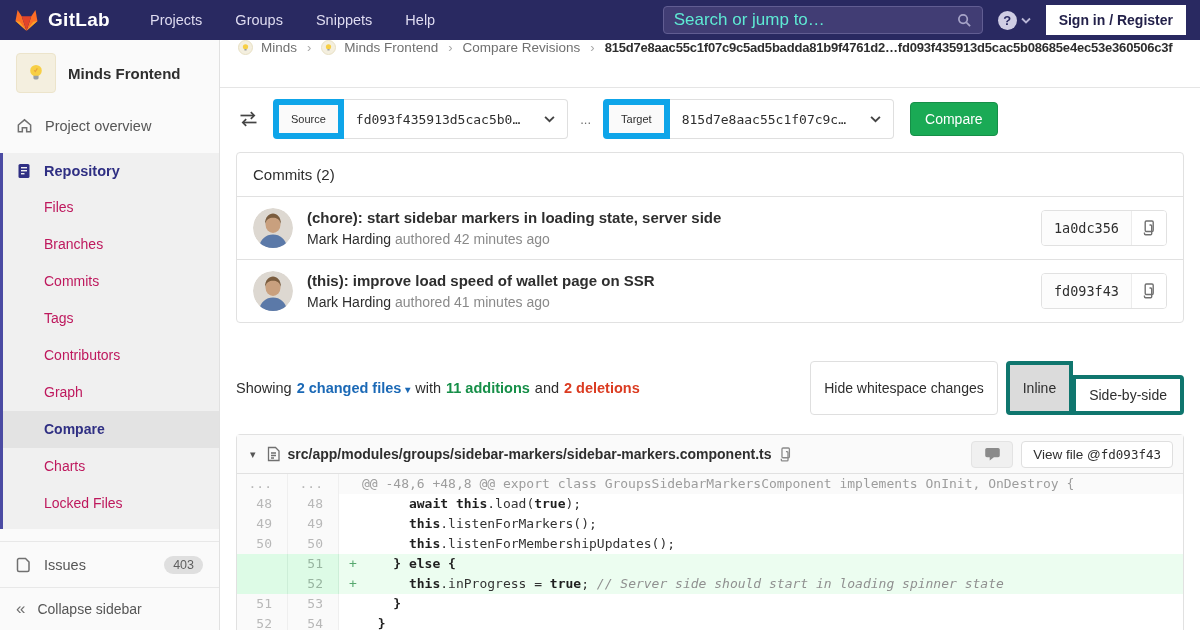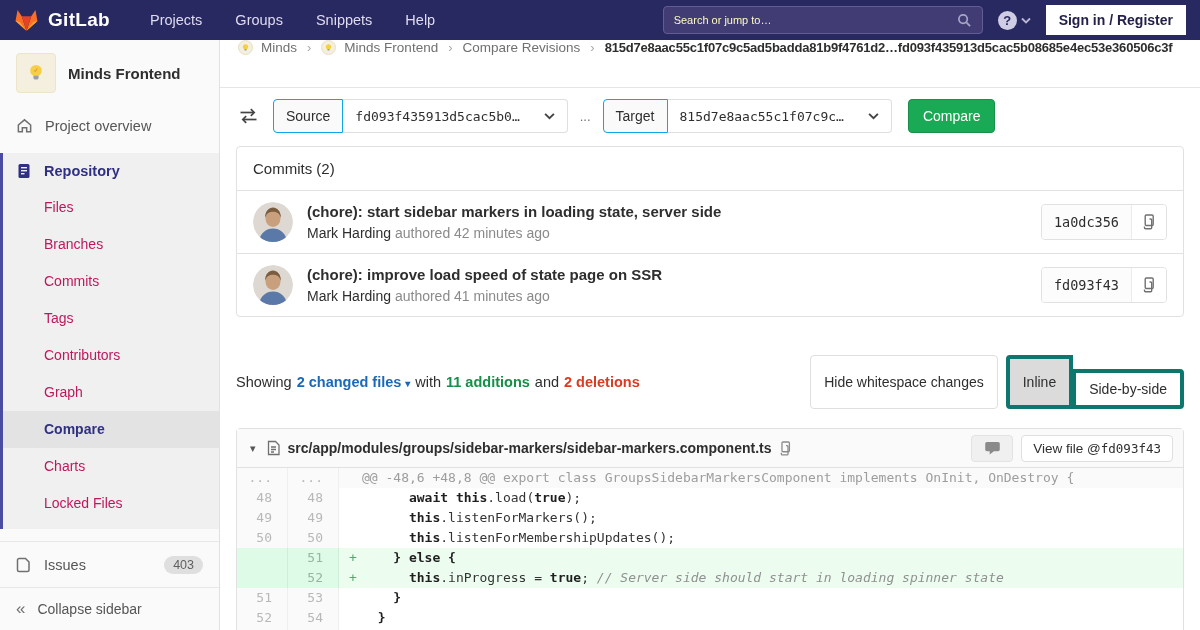--- a/index.html
+++ b/index.html
@@ -8,21 +8,21 @@
   svg { display:block; }
 
   
   .navbar { position:absolute; top:0; left:0; width:1200px; height:40px; background:#292961; display:flex; align-items:center; padding:0 14px; z-index:30; }
   .brand { display:flex; align-items:center; gap:9px; margin-right:40px; }
   .brand-text { color:#fff; font-size:19px; font-weight:bold; letter-spacing:.3px; }
   .nav-links { display:flex; gap:33px; }
   .nav-link { color:#dfdcf1; font-size:14.5px; cursor:pointer; }
   .nav-right { margin-left:auto; display:flex; align-items:center; gap:15px; }
   .searchbox { width:320px; height:28px; background:#413d74; border:1px solid #615d92; border-radius:4px; display:flex; align-items:center; justify-content:space-between; padding:0 10px; }
-  .searchbox .ph { color:#fef9c3; font-size:11px; }
+  .searchbox .ph { color:#5eead4; font-size:17px; }
   .help-wrap { display:flex; align-items:center; gap:4px; }
   .help-circle { width:19px; height:19px; border-radius:50%; background:#cfcde4; color:#292961; font-size:13px; font-weight:bold; display:flex; align-items:center; justify-content:center; }
   .signin-btn { background:#fff; color:#23214a; font-weight:bold; font-size:14px; padding:7px 13px; border-radius:0; border:none; cursor:pointer; font-family:inherit; }
 
   
   .sidebar { position:absolute; top:40px; left:0; width:220px; height:590px; background:#fafafa; border-right:1px solid #e1e1e1; z-index:20; }
   .project-head { display:flex; align-items:center; gap:12px; padding:13px 16px 11px; }
   .project-avatar { width:40px; height:40px; border-radius:4px; background:#f4efdf; border:1px solid #ece4cb; display:flex; align-items:center; justify-content:center; }
   .project-name { font-weight:bold; font-size:15px; color:#2e2e2e; }
   .top-item { display:flex; align-items:center; gap:12px; padding:13px 16px; color:#565656; font-size:14.5px; cursor:pointer; }
@@ -40,21 +40,21 @@
   .main { position:absolute; top:40px; left:220px; width:980px; height:590px; background:#fff; }
   .breadcrumb { height:48px; border-bottom:1px solid #e5e5e5; display:flex; align-items:flex-start; padding:0 18px; gap:8px; white-space:nowrap; overflow:hidden; }
   .crumb-avatar { width:15px; height:15px; border-radius:50%; background:#f4efdf; border:1px solid #e8e0c4; display:flex; align-items:center; justify-content:center; flex:none; }
   .crumb-link { color:#707070; font-size:13.5px; cursor:pointer; }
   .crumb-sep { color:#a8a8a8; font-size:13px; padding:0 2px; }
   .crumb-current { color:#2e2e2e; font-weight:bold; font-size:13px; letter-spacing:-.2px; }
 
   .compare-row { display:flex; align-items:center; padding:11px 16px; gap:12px; }
   .swap-btn { background:none; border:none; cursor:pointer; padding:2px; }
   .input-group { display:flex; align-items:stretch; }
-  .ig-label { border:1px solid #0ea5e9; background:#fafafa; padding:8px 12px; font-size:14px; border-radius:4px 0 0 4px; color:#2e2e2e; }
+  .ig-label { border:6px solid #0ea5e9; background:#fafafa; padding:8px 12px; font-size:11px; border-radius:4px 0 0 4px; color:#2e2e2e; }
   .ig-value { border:1px solid #dfdfdf; border-left:none; background:#fff; padding:0 12px; border-radius:0 4px 4px 0; display:flex; align-items:center; gap:24px; cursor:pointer; }
   .ig-value .val { font-family:"DejaVu Sans Mono", monospace; font-size:13px; color:#2e2e2e; }
   .dots-sep { color:#707070; font-size:13px; }
   .compare-btn { background:#1aaa55; border:1px solid #168f48; color:#fff; font-size:14px; padding:8px 14px; border-radius:4px; margin-left:4px; cursor:pointer; font-family:inherit; }
 
   .commits-panel { margin:2px 16px 0; border:1px solid #e1e1e1; border-radius:4px; }
   .commits-header { padding:13px 16px; font-size:15px; border-bottom:1px solid #e1e1e1; color:#2e2e2e; }
   .commit-row { display:flex; align-items:center; gap:14px; padding:11px 16px; border-bottom:1px solid #e1e1e1; }
   .commit-row:last-child { border-bottom:none; }
   .commit-avatar { width:40px; height:40px; border-radius:50%; overflow:hidden; flex:none; }
@@ -298,21 +298,21 @@
     <div class="commit-row">
       <span class="commit-avatar">
         <svg width="40" height="40" viewBox="0 0 40 40">
           <circle cx="20" cy="20" r="20" fill="#ddd8d1"></circle>
           <ellipse cx="20" cy="16.5" rx="7.5" ry="8.5" fill="#c9a07e"></ellipse>
           <path d="M12 16c0-7 4-10.5 8-10.5S28 9 28 16c-2-5-4-6.2-8-6.2S14 11 12 16z" fill="#7a5c3e"></path>
           <path d="M6 40c1-9 7-13.5 14-13.5S33 31 34 40z" fill="#5b79a8"></path>
         </svg>
       </span>
       <div class="commit-text">
-        <div class="commit-title">(chore): improve load speed of state page on SSR</div>
+        <div class="commit-title">(this): improve load speed of wallet page on SSR</div>
         <div class="commit-meta">
           <span class="commit-author">Mark Harding</span>
           <span>authored 41 minutes ago</span>
         </div>
       </div>
       <div class="sha-group">
         <span class="sha-label">fd093f43</span>
         <span class="sha-copy">
           <svg width="14" height="16" viewBox="0 0 14 16" fill="none" stroke="#707070" stroke-width="1.4">
             <rect x="3.2" y="1" width="8" height="10.5" rx="1.2"></rect>

